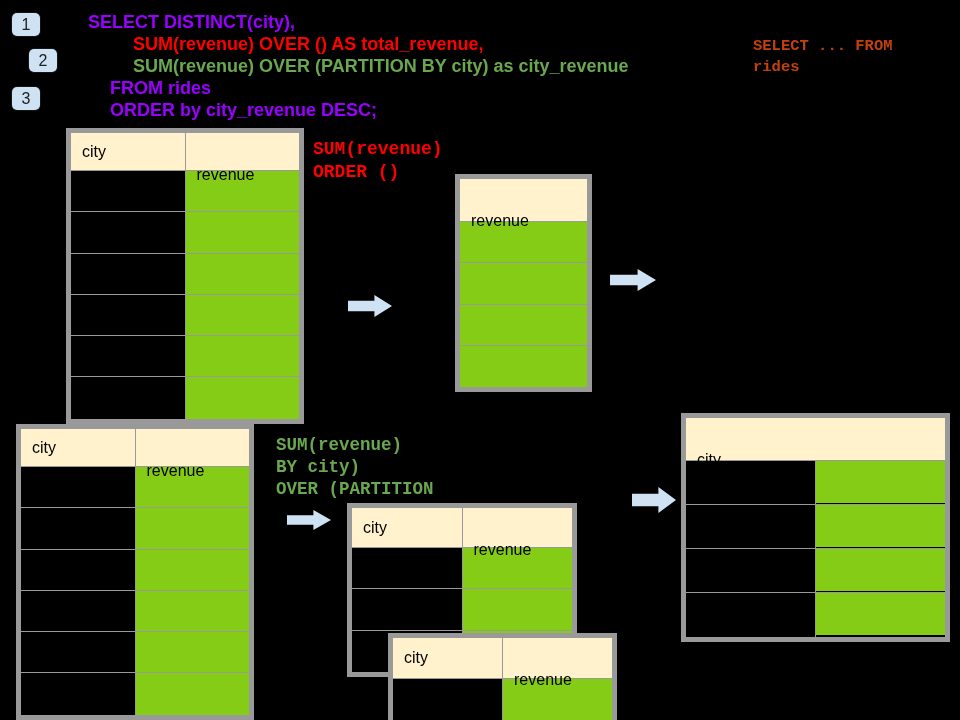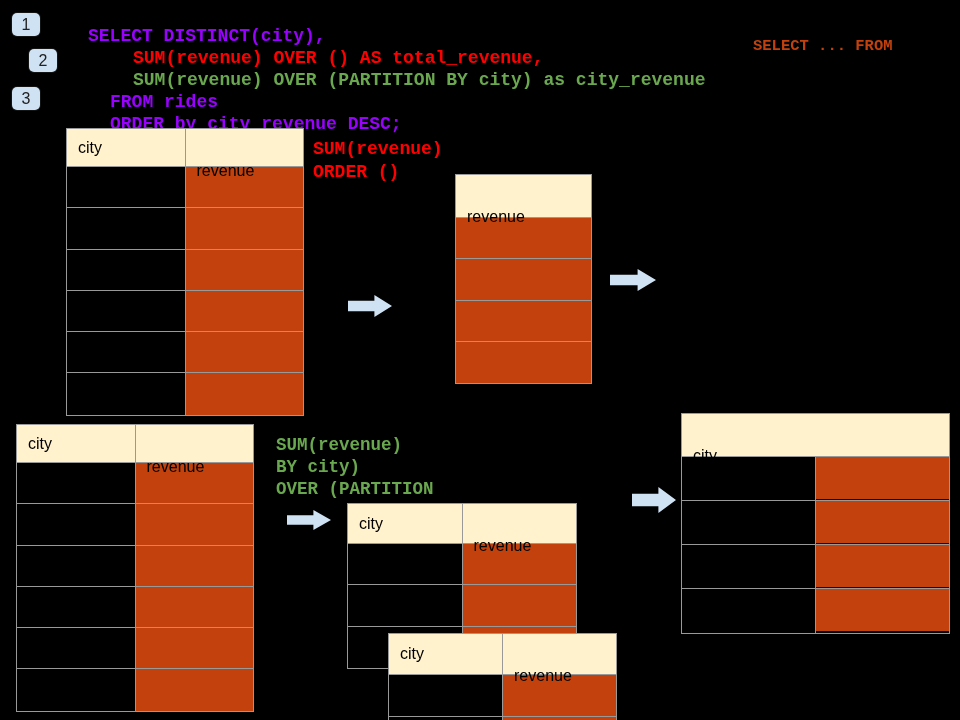--- a/index.html
+++ b/index.html
@@ -29,42 +29,42 @@
     display: flex;
     align-items: center;
     justify-content: center;
     box-shadow: 0 0 0 1px rgba(255,255,255,0.08);
   }
 
   
   #sql-code {
     position: absolute;
     left: 88px;
-    top: 25px;
-    font-family: Liberation Mono, monospace;
+    top: 11px;
+    font-family: Liberation Sans, sans-serif;
     font-weight: bold;
     font-size: 18px;
     line-height: 22px;
     white-space: pre;
   }
 
   
   .mono-note {
     position: absolute;
     font-family: "Liberation Mono", "DejaVu Sans Mono", monospace;
     font-weight: bold;
     white-space: pre;
   }
 
   
   .tbl {
     position: absolute;
-    border: 1px solid #0ea5e9;
+    border: 5px solid #0ea5e9;
     box-sizing: border-box;
-    background: #c2410c;
+    background: #84cc16;
   }
   .tr { display: flex; box-sizing: border-box; border-bottom: 1px solid #999999; }
   .tr:last-child { border-bottom: none; }
   .tr.head { background: #fff2cc; }
   .th, .td {
     flex: 1 1 0;
     box-sizing: border-box;
     border-right: 1px solid #999999;
     display: flex;
     align-items: center;
@@ -84,21 +84,21 @@
 <body>
 
 <div id="stage">
   <div id="badges">
       <div class="badge" style="left: 12px; top: 13px; background: rgb(207, 226, 243); color: rgb(34, 34, 34);">1</div>
       <div class="badge" style="left: 29px; top: 49px; background: rgb(207, 226, 243); color: rgb(34, 34, 34);">2</div>
       <div class="badge" style="left: 12px; top: 87px; background: rgb(207, 226, 243); color: rgb(34, 34, 34);">3</div>
     </div>
   <div id="sql-code"><div class="code-line" style="margin-left: 0px; color: rgb(153, 0, 255);">SELECT DISTINCT(city),</div><div class="code-line" style="margin-left: 45px; color: rgb(255, 0, 0);">SUM(revenue) OVER () AS total_revenue,</div><div class="code-line" style="margin-left: 45px; color: rgb(106, 168, 79);">SUM(revenue) OVER (PARTITION BY city) as city_revenue</div><div class="code-line" style="margin-left: 22px; color: rgb(153, 0, 255);">FROM rides</div><div class="code-line" style="margin-left: 22px; color: rgb(153, 0, 255);">ORDER by city_revenue DESC;</div></div>
   <div id="notes">
-      <div class="mono-note" style="left: 753px; top: 36px; font-size: 15.5px; line-height: 21px; color: #c2410c;"><div class="note-line">SELECT ... FROM</div></div>
+      <div class="mono-note" style="left: 753px; top: 36px; font-size: 15.5px; line-height: 21px; color: #c2410c;"><div class="note-line">SELECT ... FROM</div><div class="note-line">rides</div></div>
       <div class="mono-note" style="left: 313px; top: 138px; font-size: 18px; line-height: 23px; color: rgb(255, 0, 0);"><div class="note-line">SUM(revenue)</div><div class="note-line">ORDER ()</div></div>
       <div class="mono-note" style="left: 276px; top: 434px; font-size: 17.5px; line-height: 22px; color: rgb(106, 168, 79);"><div class="note-line">SUM(revenue)</div><div class="note-line">BY city)</div><div class="note-line">OVER (PARTITION</div></div>
     </div>
   <div id="tables">
       <div class="tbl" style="left: 66px; top: 128px; width: 238px; border-color: rgb(153, 153, 153);">
         <div class="tr head" style="height: 38px; background: rgb(255, 242, 204);">
           <div class="th">city</div>
           <div class="th">revenue</div>
         </div>
         <div class="tr" style="height: 41.3px;">

